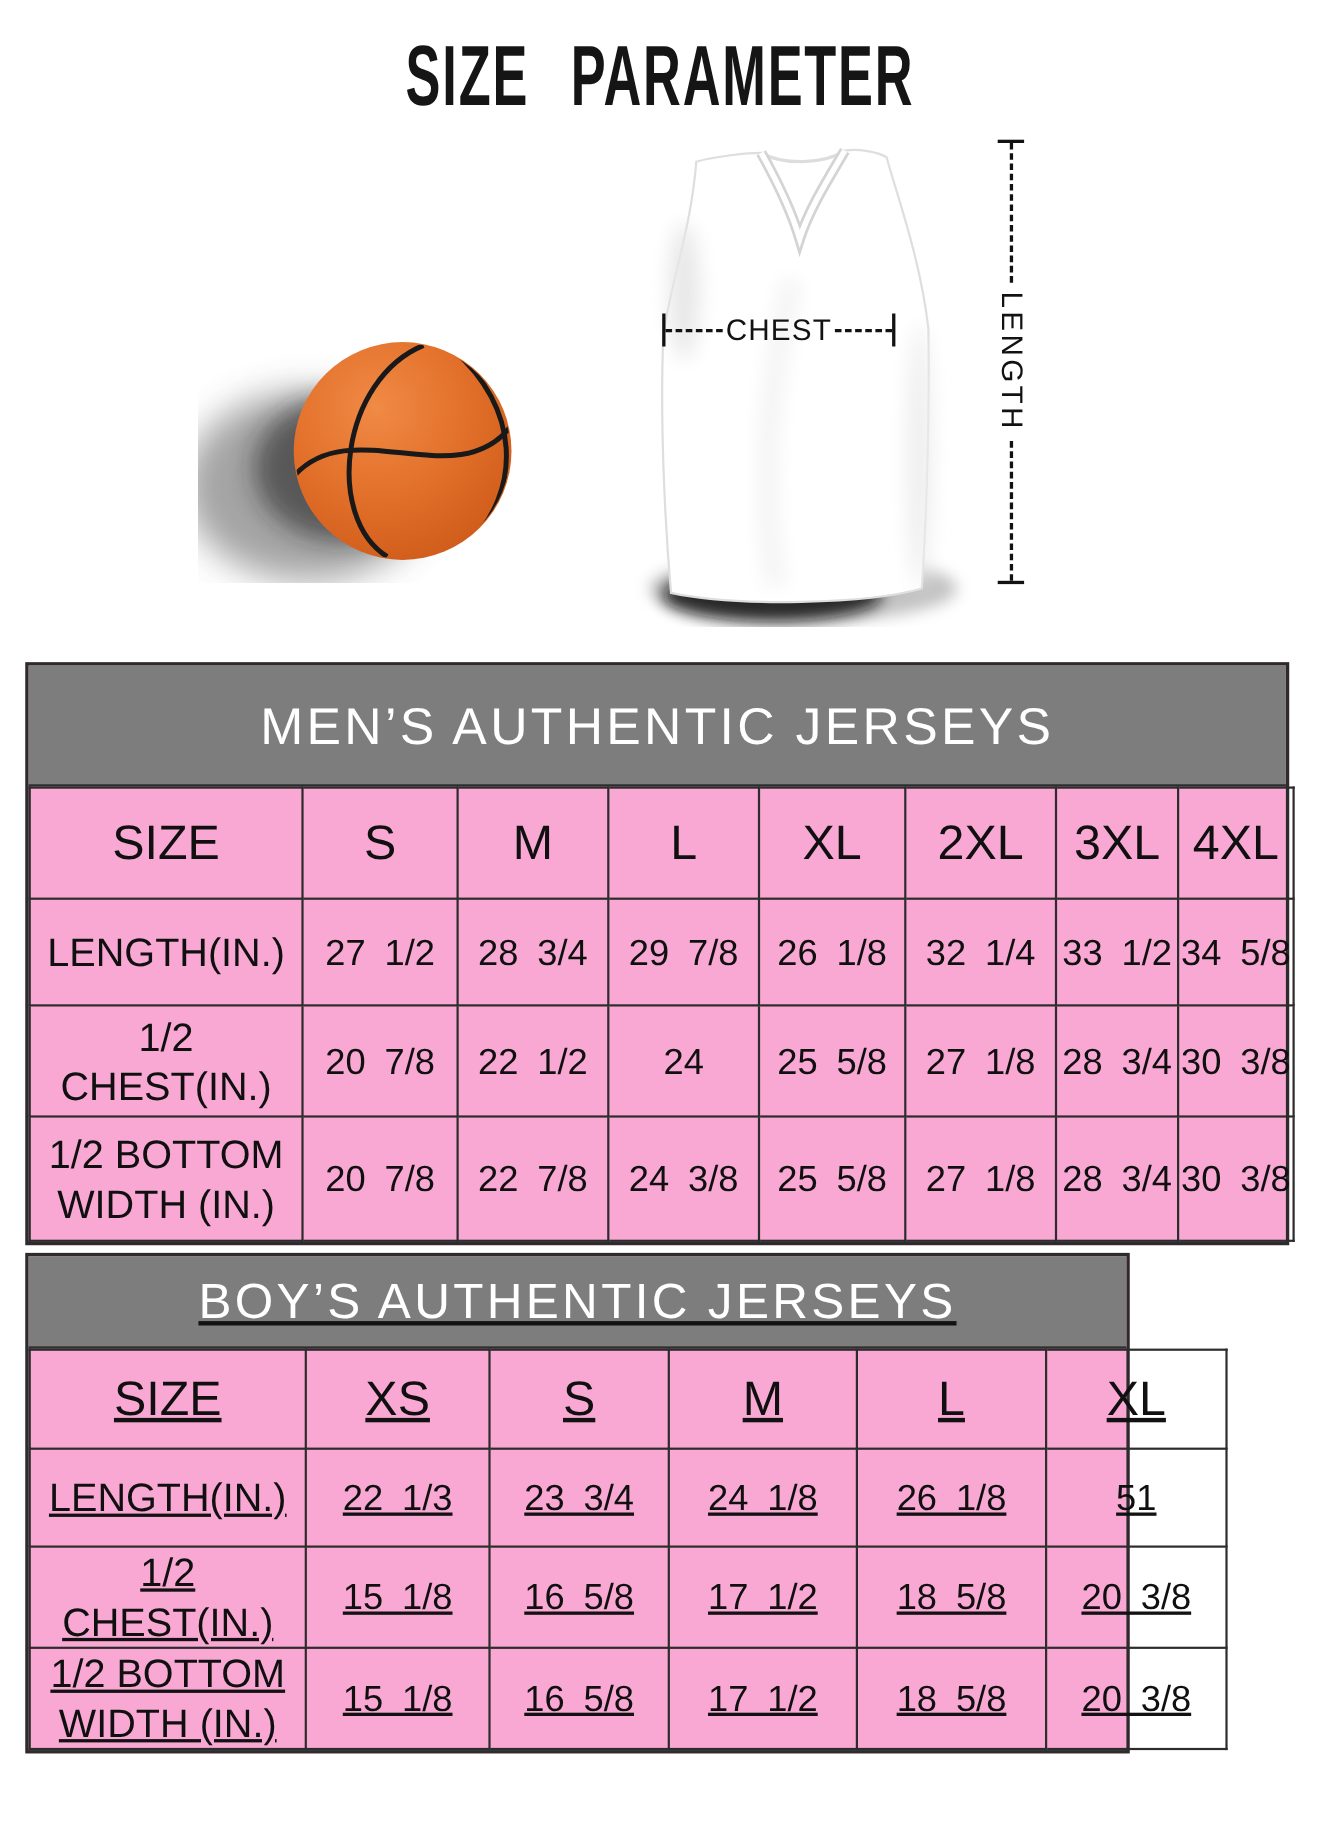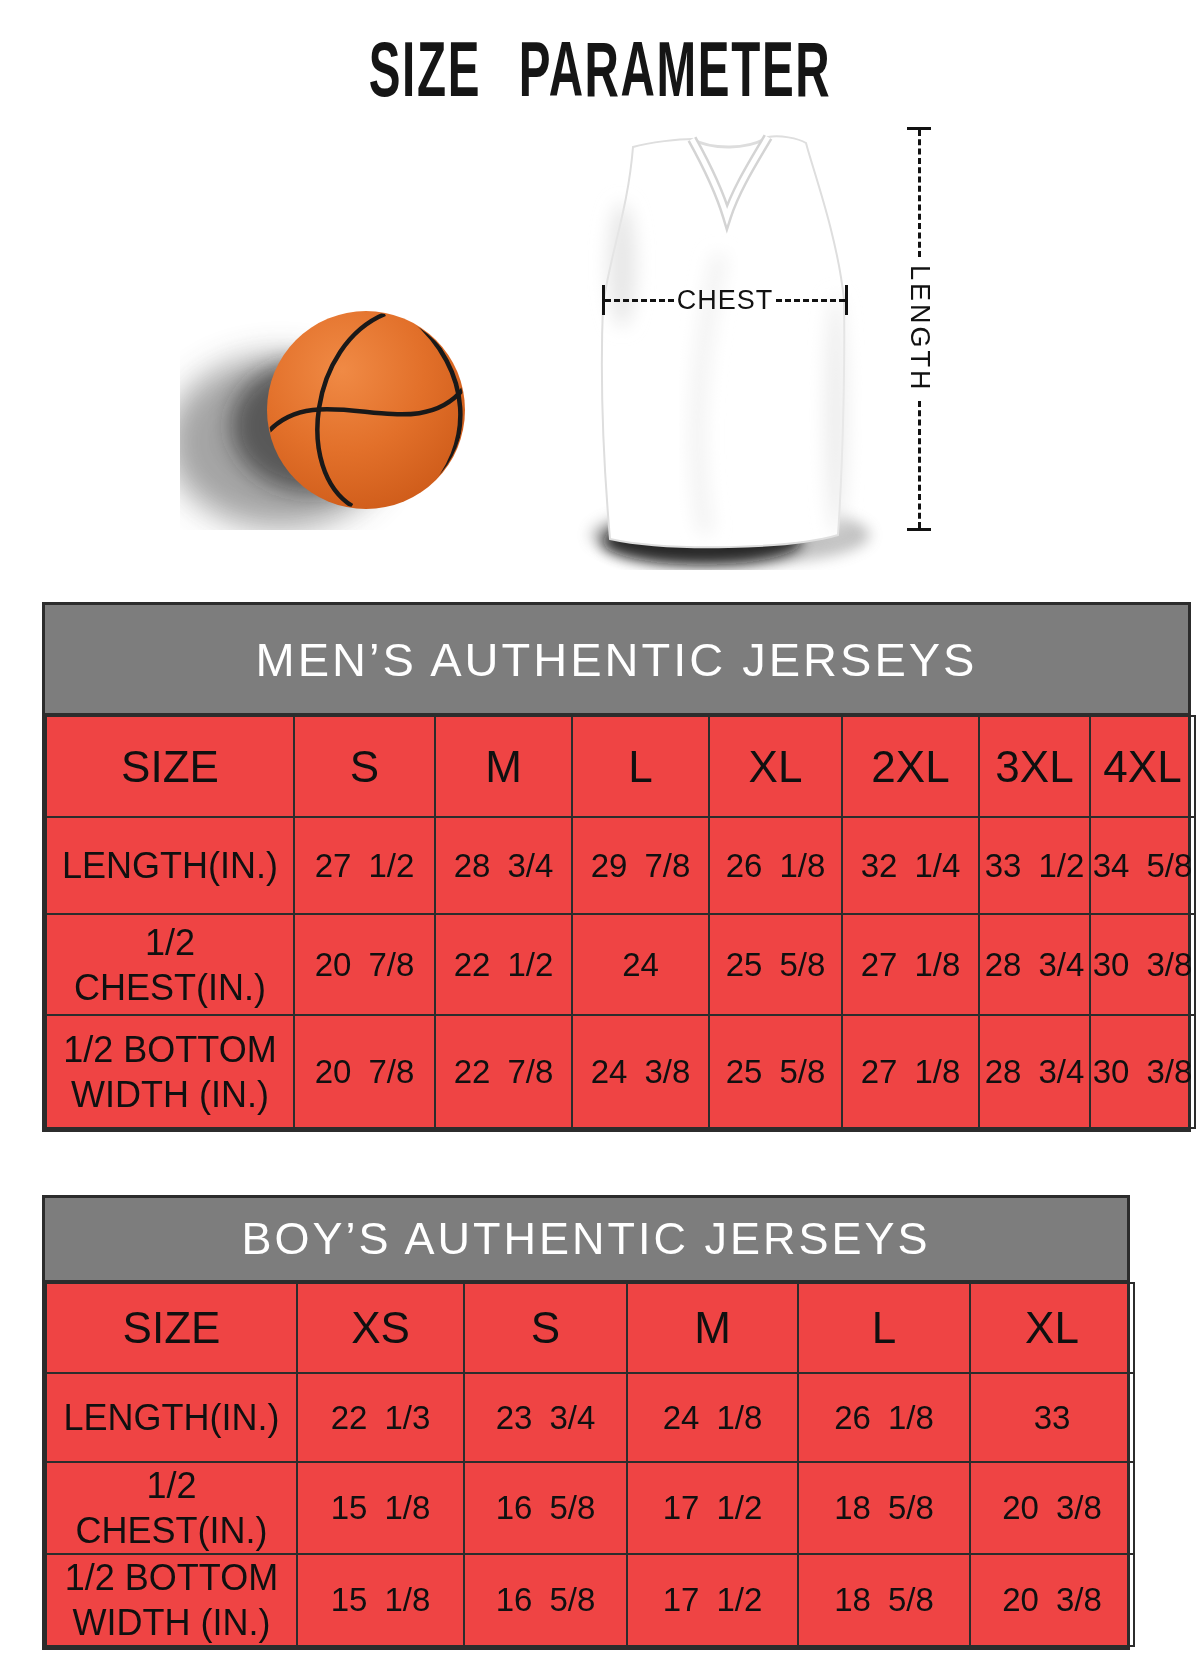--- a/index.html
+++ b/index.html
@@ -19,40 +19,40 @@
     text-align:center;font-weight:bold;font-size:58px;
     letter-spacing:2px;word-spacing:28px;color:#151515;
     transform:scale(.82,1.34);transform-origin:center top;
     white-space:nowrap;
   }
 
   
   .ball-svg{position:absolute;left:180px;top:270px;width:300px;height:260px;}
   .jersey-svg{position:absolute;left:540px;top:115px;width:420px;height:455px;}
 
-  .chest-line{position:absolute;left:602px;top:285px;width:246px;height:30px;
+  .chest-line{position:absolute;left:602px;top:285px;width:212px;height:30px;
     display:flex;align-items:center;}
   .chest-line .tick{width:3px;height:30px;background:var(--ink);}
   .chest-line .dash{flex:1;height:0;border-top:3px dashed var(--ink);}
   .chest-line .lbl{font-size:27px;letter-spacing:1px;padding:0 3px;white-space:nowrap;}
 
   .length-line{position:absolute;left:901px;top:127px;width:36px;height:404px;
     display:flex;flex-direction:column;align-items:center;}
   .length-line .tick{height:3px;width:24px;background:var(--ink);}
   .length-line .dash{flex:1;width:0;border-left:3px dashed var(--ink);}
   .length-line .lbl{writing-mode:vertical-rl;font-size:27px;letter-spacing:3px;padding:8px 0;}
 
   
-  .size-table{position:absolute;border:3px solid var(--line);background:#ef4444;margin-left:19px;}
+  .size-table{position:absolute;border:3px solid var(--line);background:#f9a8d4;}
   .size-table .band{display:flex;align-items:center;justify-content:center;
     background:var(--band-gray);color:#fff;letter-spacing:3px;
     border-bottom:2px solid var(--line);white-space:nowrap;}
   .men-section{left:23px;top:602px;width:1149px;}
   .men-section .band{height:110px;font-size:47px;}
-  .boys-section{left:23px;top:1195px;width:1088px;}
+  .boys-section{left:23px;top:1139px;width:1004px;text-decoration:underline;}
   .boys-section .band{height:84px;font-size:45px;}
 
   table{border-collapse:collapse;width:100%;table-layout:fixed;}
   th,td{border:2px solid var(--line);text-align:center;vertical-align:middle;
     font-weight:normal;color:#101010;padding:0;overflow:hidden;}
   th{font-size:44px;}
   td{font-size:33px;word-spacing:8px;}
   td.rowlabel{font-size:36px;word-spacing:0;line-height:1.25;}
 
   .men-section tr:nth-child(1){height:101px;}
@@ -229,21 +229,21 @@
         <th>M</th>
         <th>L</th>
         <th>XL</th>
       </tr>
       <tr>
         <td class="rowlabel">LENGTH(IN.)</td>
         <td>22 1/3</td>
         <td>23 3/4</td>
         <td>24 1/8</td>
         <td>26 1/8</td>
-        <td>33</td>
+        <td>51</td>
       </tr>
       <tr>
         <td class="rowlabel">1/2 CHEST(IN.)</td>
         <td>15 1/8</td>
         <td>16 5/8</td>
         <td>17 1/2</td>
         <td>18 5/8</td>
         <td>20 3/8</td>
       </tr>
       <tr>

